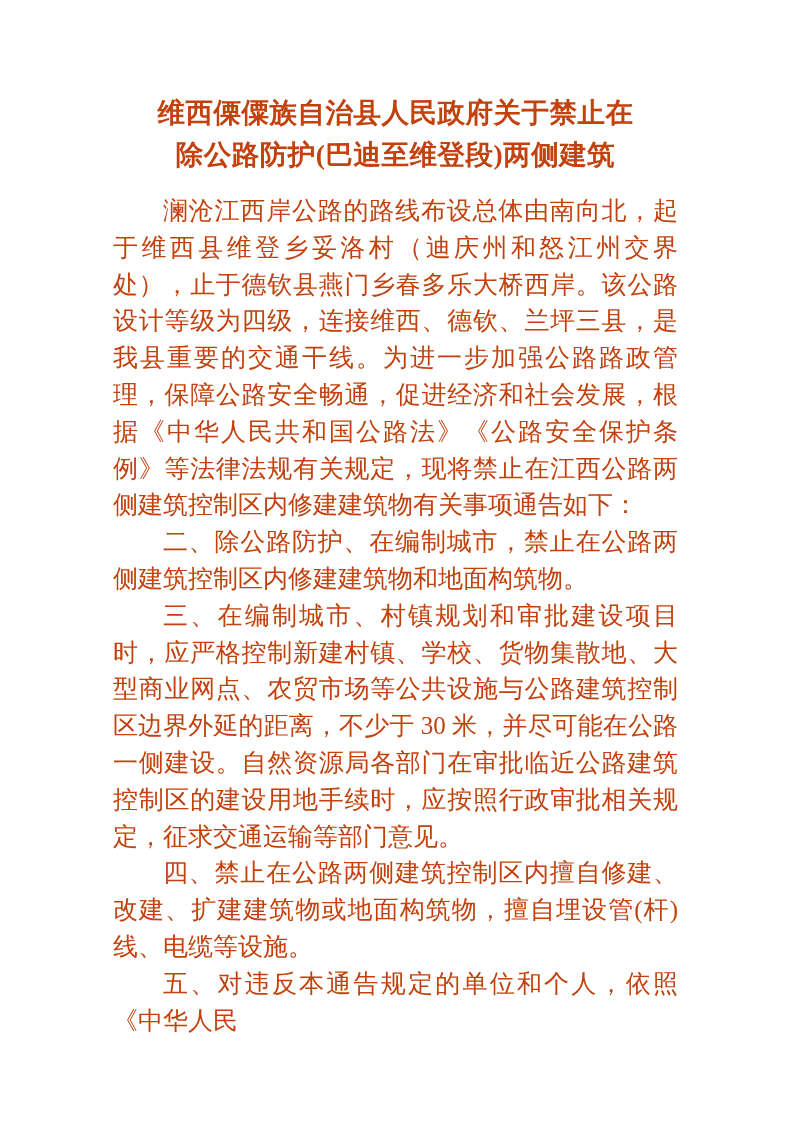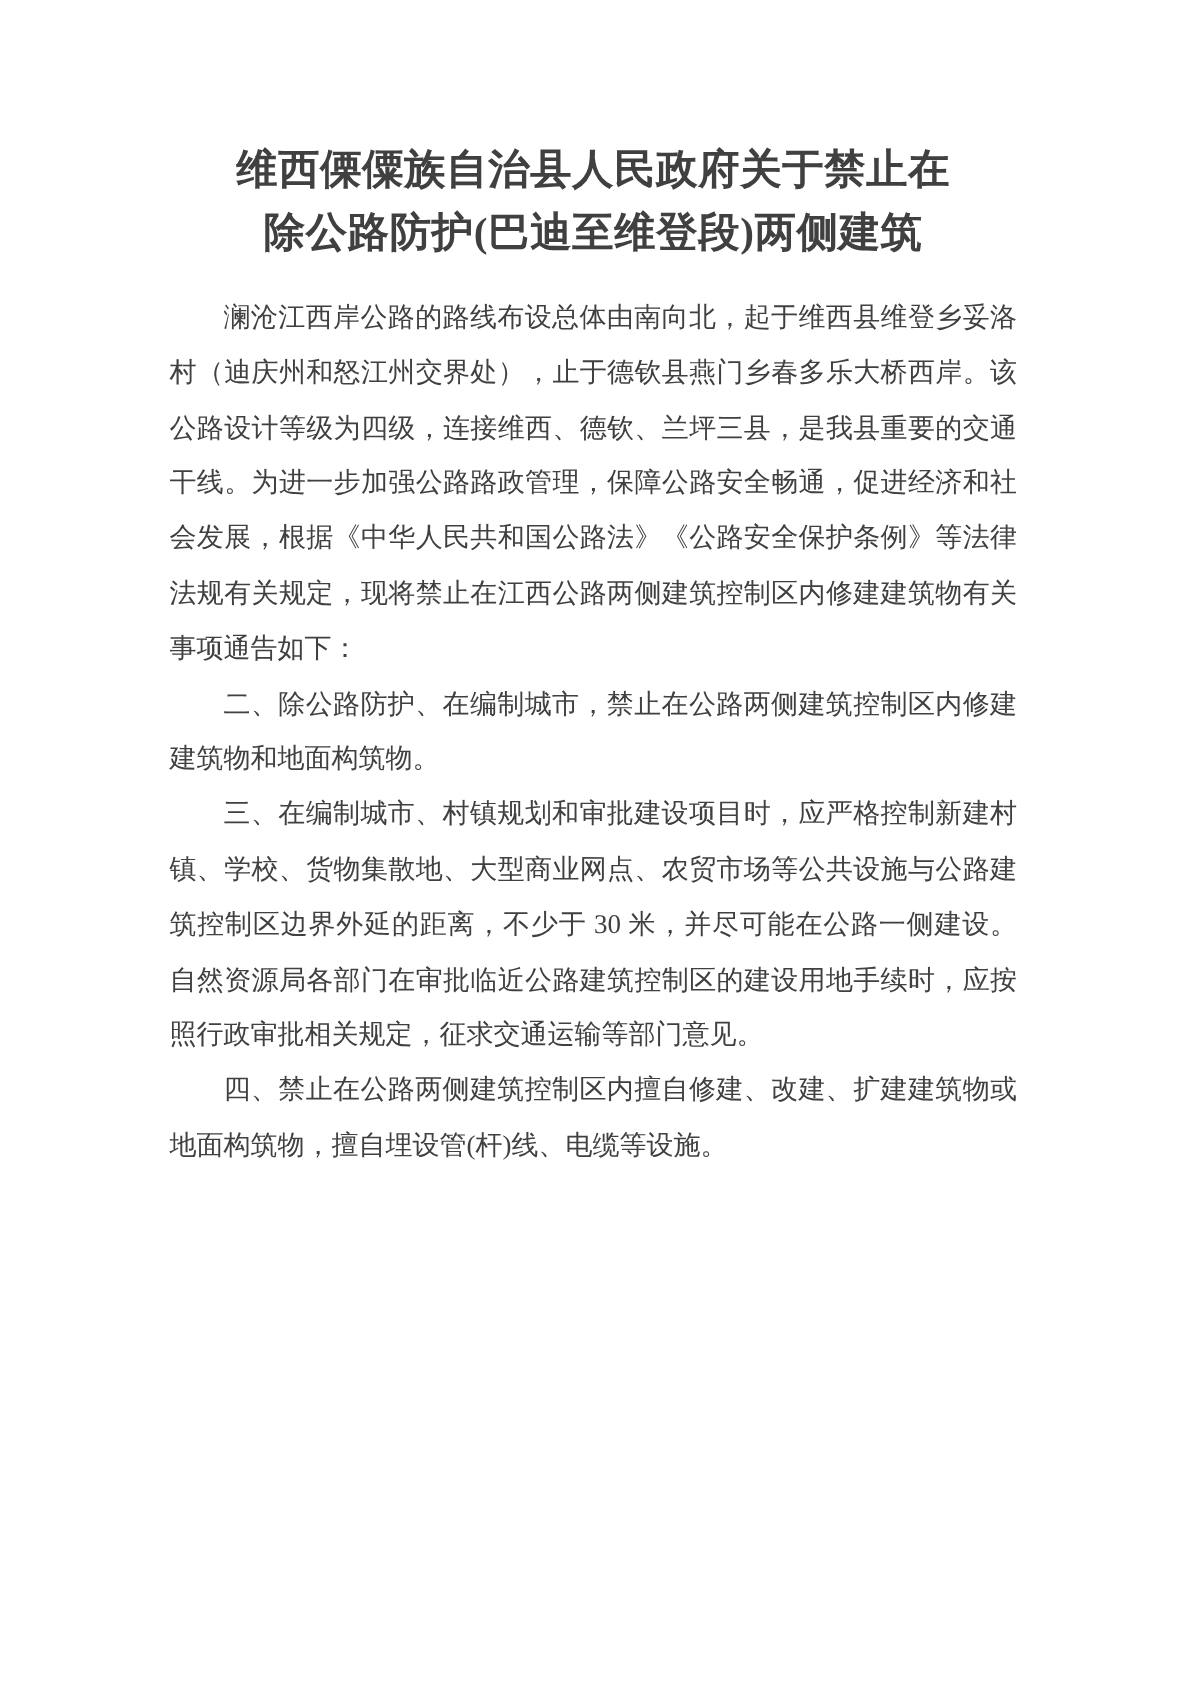--- a/index.html
+++ b/index.html
@@ -6,21 +6,21 @@
     margin: 0;
     padding: 0;
     background: #ffffff;
   }
   .page {
     position: relative;
     width: 794px;
     height: 1123px;
     background: #ffffff;
     overflow: hidden;
-    color: #404040;
+    color: #c2410c;
     font-family: "Liberation Serif", "DejaVu Serif", serif;
   }
   .content {
     padding: 92px 116px 0 113px;
   }
   .title {
     margin: 0;
     text-align: center;
     font-size: 27.5px;
     line-height: 42px;
@@ -28,21 +28,21 @@
     letter-spacing: 0.5px;
   }
   .title-line {
     display: block;
   }
   .body-text {
     margin-top: 17px;
   }
   .para {
     margin: 0;
-    font-size: 18px;
+    font-size: 25px;
     line-height: 36.8px;
     text-align: justify;
     text-justify: inter-ideograph;
     text-indent: 2em;
     font-weight: normal;
   }
 </style>
 </head>
 <body>
 
@@ -50,15 +50,16 @@
   <div class="content">
     <h1 class="title">
       <span class="title-line">维西傈僳族自治县人民政府关于禁止在</span>
       <span class="title-line">除公路防护(巴迪至维登段)两侧建筑</span>
     </h1>
     <div class="body-text">
       <p class="para">澜沧江西岸公路的路线布设总体由南向北，起于维西县维登乡妥洛村（迪庆州和怒江州交界处），止于德钦县燕门乡春多乐大桥西岸。该公路设计等级为四级，连接维西、德钦、兰坪三县，是我县重要的交通干线。为进一步加强公路路政管理，保障公路安全畅通，促进经济和社会发展，根据《中华人民共和国公路法》《公路安全保护条例》等法律法规有关规定，现将禁止在江西公路两侧建筑控制区内修建建筑物有关事项通告如下：</p>
       <p class="para">二、除公路防护、在编制城市，禁止在公路两侧建筑控制区内修建建筑物和地面构筑物。</p>
       <p class="para">三、在编制城市、村镇规划和审批建设项目时，应严格控制新建村镇、学校、货物集散地、大型商业网点、农贸市场等公共设施与公路建筑控制区边界外延的距离，不少于 30 米，并尽可能在公路一侧建设。自然资源局各部门在审批临近公路建筑控制区的建设用地手续时，应按照行政审批相关规定，征求交通运输等部门意见。</p>
       <p class="para">四、禁止在公路两侧建筑控制区内擅自修建、改建、扩建建筑物或地面构筑物，擅自埋设管(杆)线、电缆等设施。</p>
+      <p class="para">五、对违反本通告规定的单位和个人，依照《中华人民</p>
     </div>
   </div>
 </div>
 
 </body></html>

